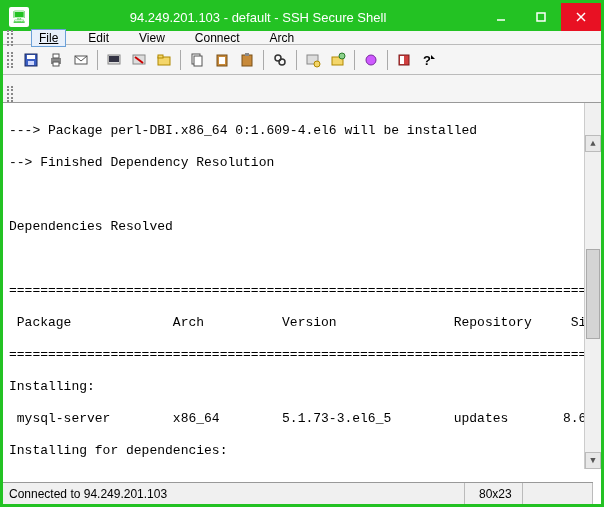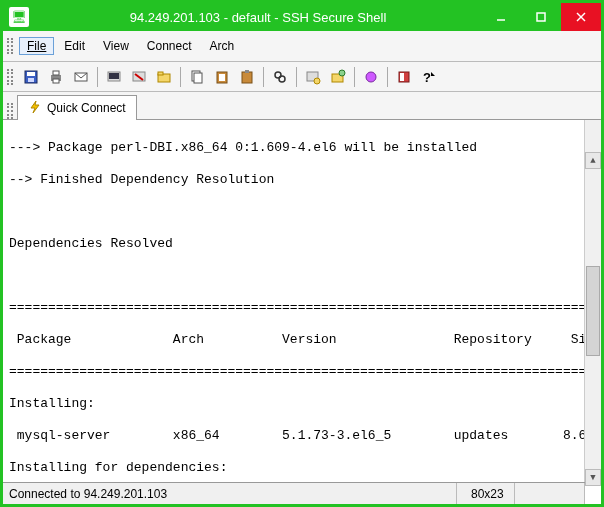--- a/index.html
+++ b/index.html
@@ -4,33 +4,33 @@
 <style>
   * { box-sizing: border-box; margin: 0; padding: 0; }
   body { font-family: "Segoe UI", Tahoma, sans-serif; font-size: 12px; background: #fff; width: 604px; height: 507px; overflow: hidden; border: 3px solid #23c223; position: relative; }
   .titlebar { height: 28px; background: #23c223; display: flex; align-items: center; color: #fff; font-size: 13px; }
   .titlebar .icon { width: 20px; height: 20px; margin: 0 6px; display:inline-flex; align-items:center; justify-content:center; background:#fff; border-radius:2px; font-size:12px; color:#23c223;}
   .titlebar .title { flex: 1; text-align: center; font-weight: 400; }
   .winbtns { display: flex; height: 100%; }
   .winbtn { width: 40px; height: 100%; display: flex; align-items: center; justify-content: center; background: #23c223; color:#fff; }
   .winbtn.close { background: #e81123; }
   .winbtn svg { width: 12px; height: 12px; }
-  .menubar { height: 31px; background: #f5f5f5; border-bottom: 1px solid #bbb; display: flex; align-items: center; padding: 0 4px; gap: 2px; }
+  .menubar { height: 14px; background: #f5f5f5; border-bottom: 1px solid #bbb; display: flex; align-items: center; padding: 0 4px; gap: 14px; }
   .menubar .handle, .toolbar .handle, .tabbar .handle { width:6px; height:16px; border-left:2px dotted #888; border-right:2px dotted #888; margin-right:4px;}
   .menu-item { padding: 2px 8px; cursor: default; }
   .menu-item.first { border:1px solid #6aa0d8; background:#e8f0fb; padding:1px 7px;}
   .menu-item u { text-decoration: underline; }
   .toolbar { height: 30px; background: #f5f5f5; border-bottom: 1px solid #bbb; display: flex; align-items: center; padding: 0 4px; gap: 3px; }
   .tbtn { width: 22px; height: 22px; display: flex; align-items: center; justify-content: center; border: 1px solid transparent; }
   .sep { width:1px; height:20px; background:#aaa; margin:0 2px;}
   .tabbar { height: 28px; background: #f5f5f5; border-bottom: 1px solid #999; display: flex; align-items: flex-end; padding: 0 4px; }
   .tab { height: 24px; padding: 3px 10px; border: 1px solid #999; border-bottom: none; background: #fdfdfd; display: flex; align-items: center; gap: 5px; margin-right: 2px; font-size: 12px; position:relative; }
   .tab.active { background: #fff; height:25px; margin-bottom:-1px; }
   .terminal { font-family: "Courier New", monospace; font-size: 13px; line-height: 16px; padding: 4px 6px; white-space: pre; color: #000; background: #fff; height: 366px; overflow: hidden; position:relative;}
-  .statusbar { height: 22px; border-top: 1px solid #999; background: #f0f0f0; display: flex; align-items: center; font-size: 12px; position: absolute; bottom: 0; left: 0; right: 16px; }
+  .statusbar { height: 22px; border-top: 1px solid #999; background: #f0f0f0; display: flex; align-items: center; font-size: 12px; position: absolute; bottom: 0; left: 0; right: 8px; }
   .statusbar .cell { padding: 0 6px; border-right: 1px solid #bbb; height:100%; display:flex; align-items:center; }
   .statusbar .cell.grow { flex: 1; }
   .scrollbar-v { position:absolute; right:0; top:0; bottom:0; width:17px; background:#f0f0f0; border-left:1px solid #ccc;}
   .sbtn { height:17px; background:#e8e8e8; border:1px solid #bbb; display:flex; align-items:center; justify-content:center; color:#555; font-size:9px;}
   .sbtn.bot { position:absolute; bottom:0; left:0; right:0;}
   .thumb { position:absolute; left:1px; right:1px; top:40%; height:90px; background:#d4d4d4; border:1px solid #aaa;}
 </style>
 </head>
 <body>
 
@@ -162,26 +162,20 @@
   <div class="tbtn">
       <svg width="16" height="16">
         <text x="2" y="13" font-size="13" font-weight="bold" fill="#000">?</text>
         <path d="M10 3 l4 4 -4 0 z" fill="#000"></path>
       </svg>
     </div>
 </div>
 
 <div class="tabbar">
   <span class="handle"></span>
-  <div class="tab active">
-    <span><svg width="14" height="14">
-          <polygon points="8,1 3,8 7,8 5,13 11,5 7,5" fill="#f5c000" stroke="#b08800"></polygon>
-        </svg></span>
-    <span>Quick Connect</span>
-  </div>
 </div>
 
 <div class="terminal">
 <span>---&gt; Package perl-DBI.x86_64 0:1.609-4.el6 will be installed</span>
 
 <span>--&gt; Finished Dependency Resolution</span>
 
 <span></span>
 
 <span>Dependencies Resolved</span>

